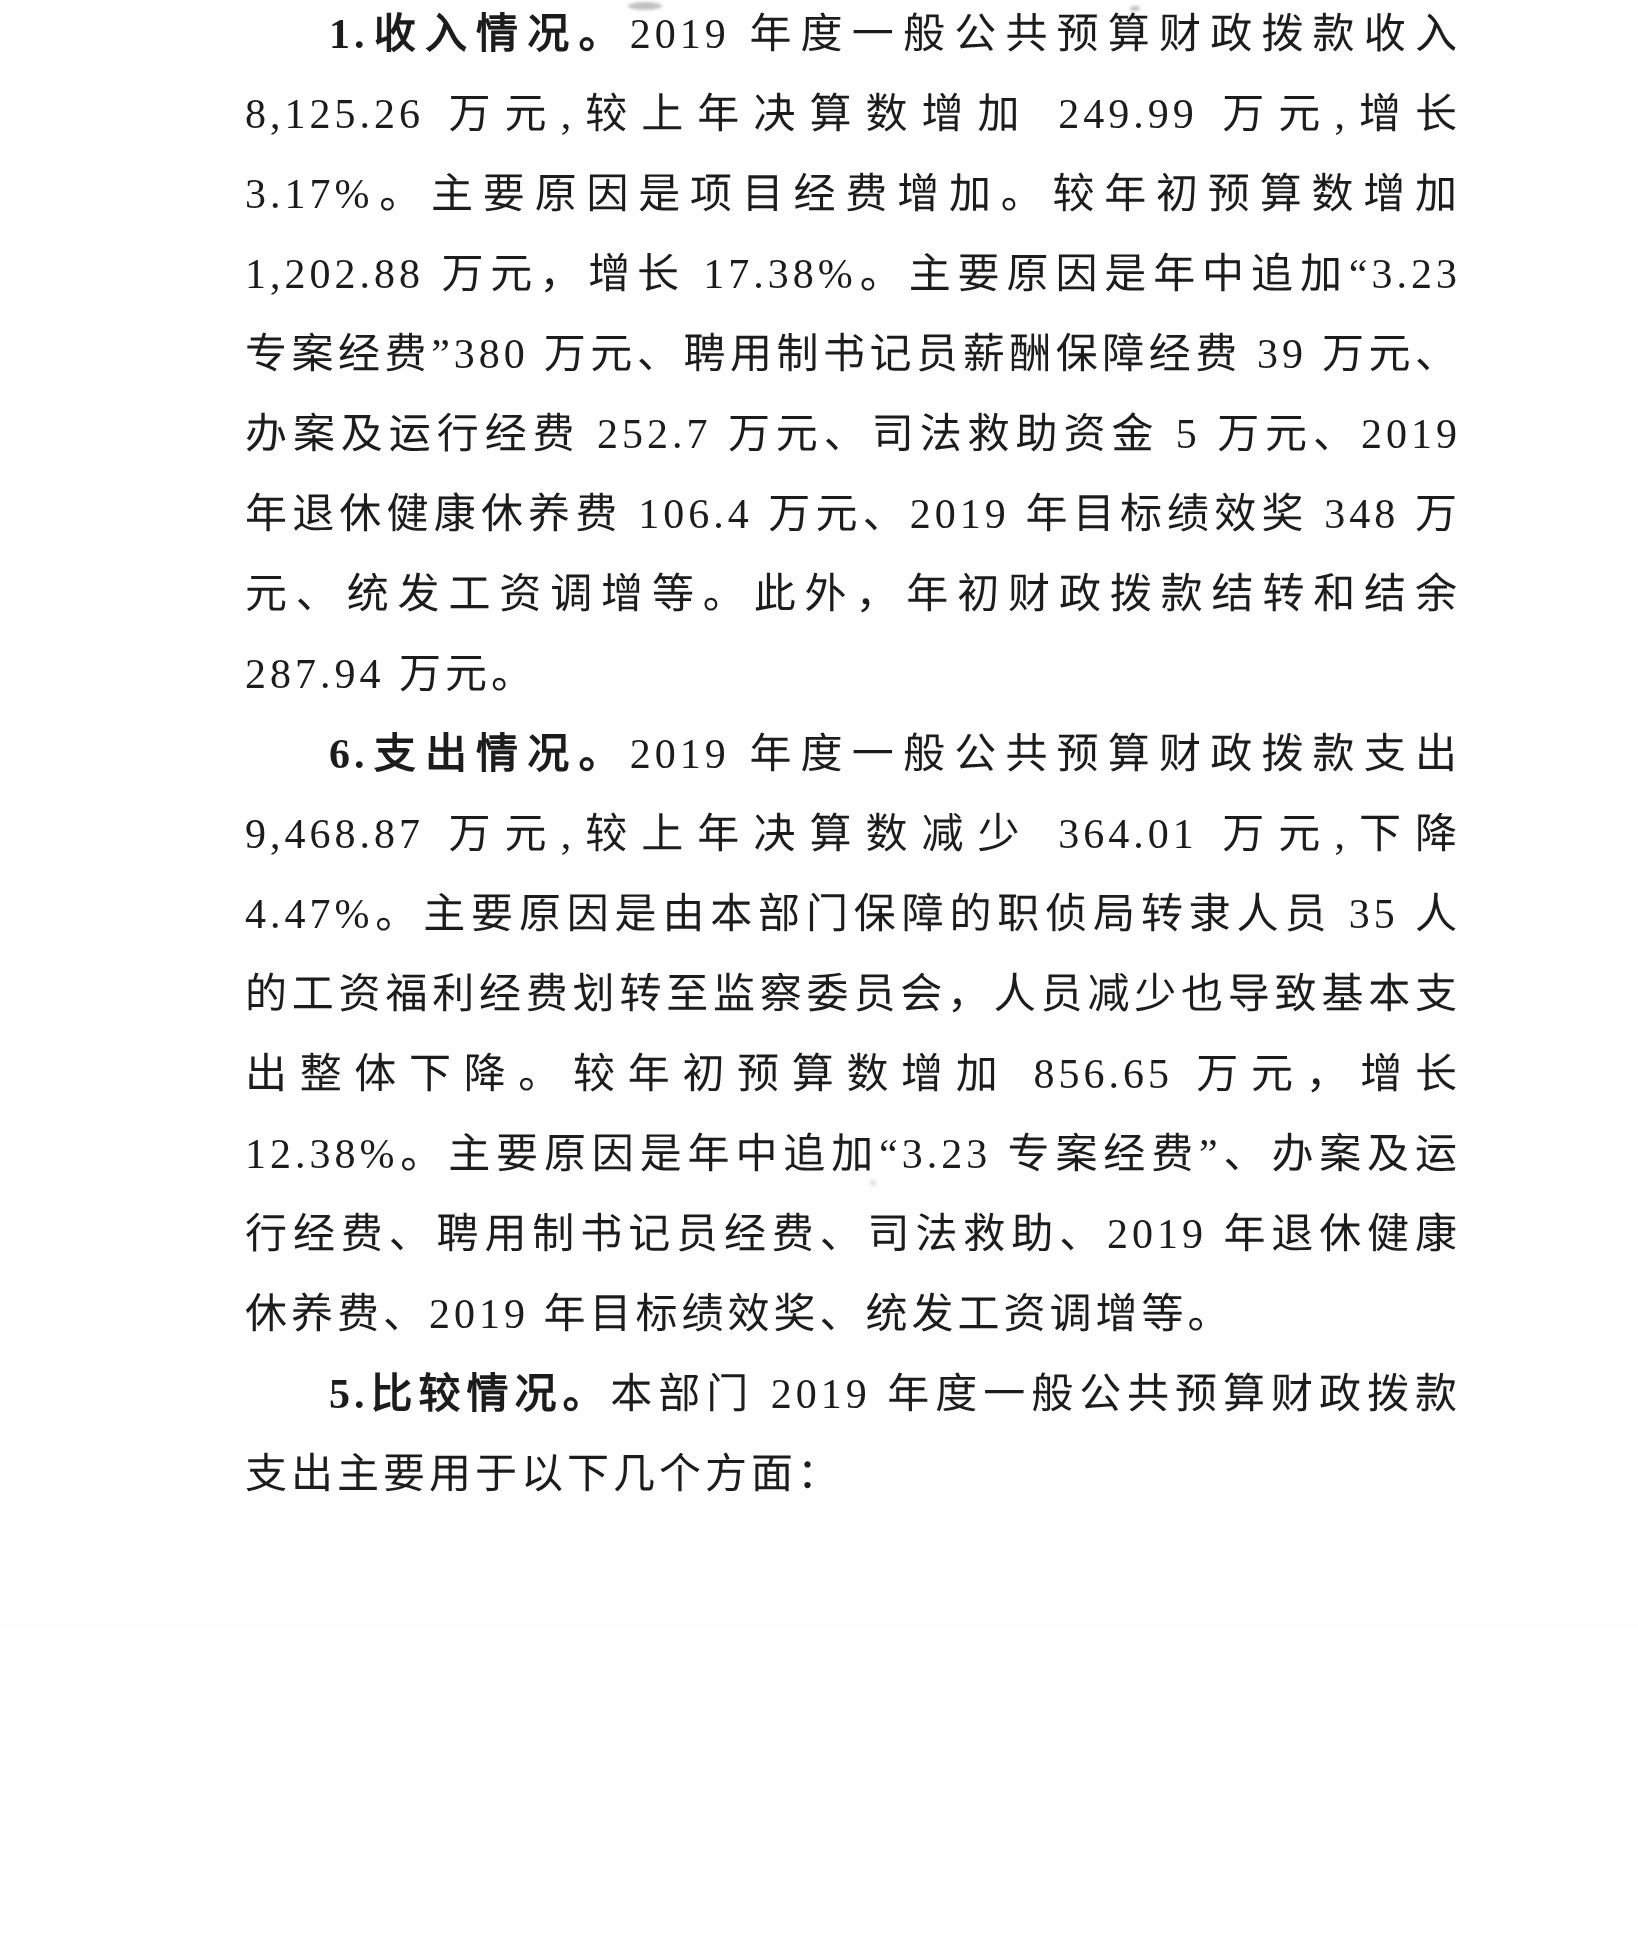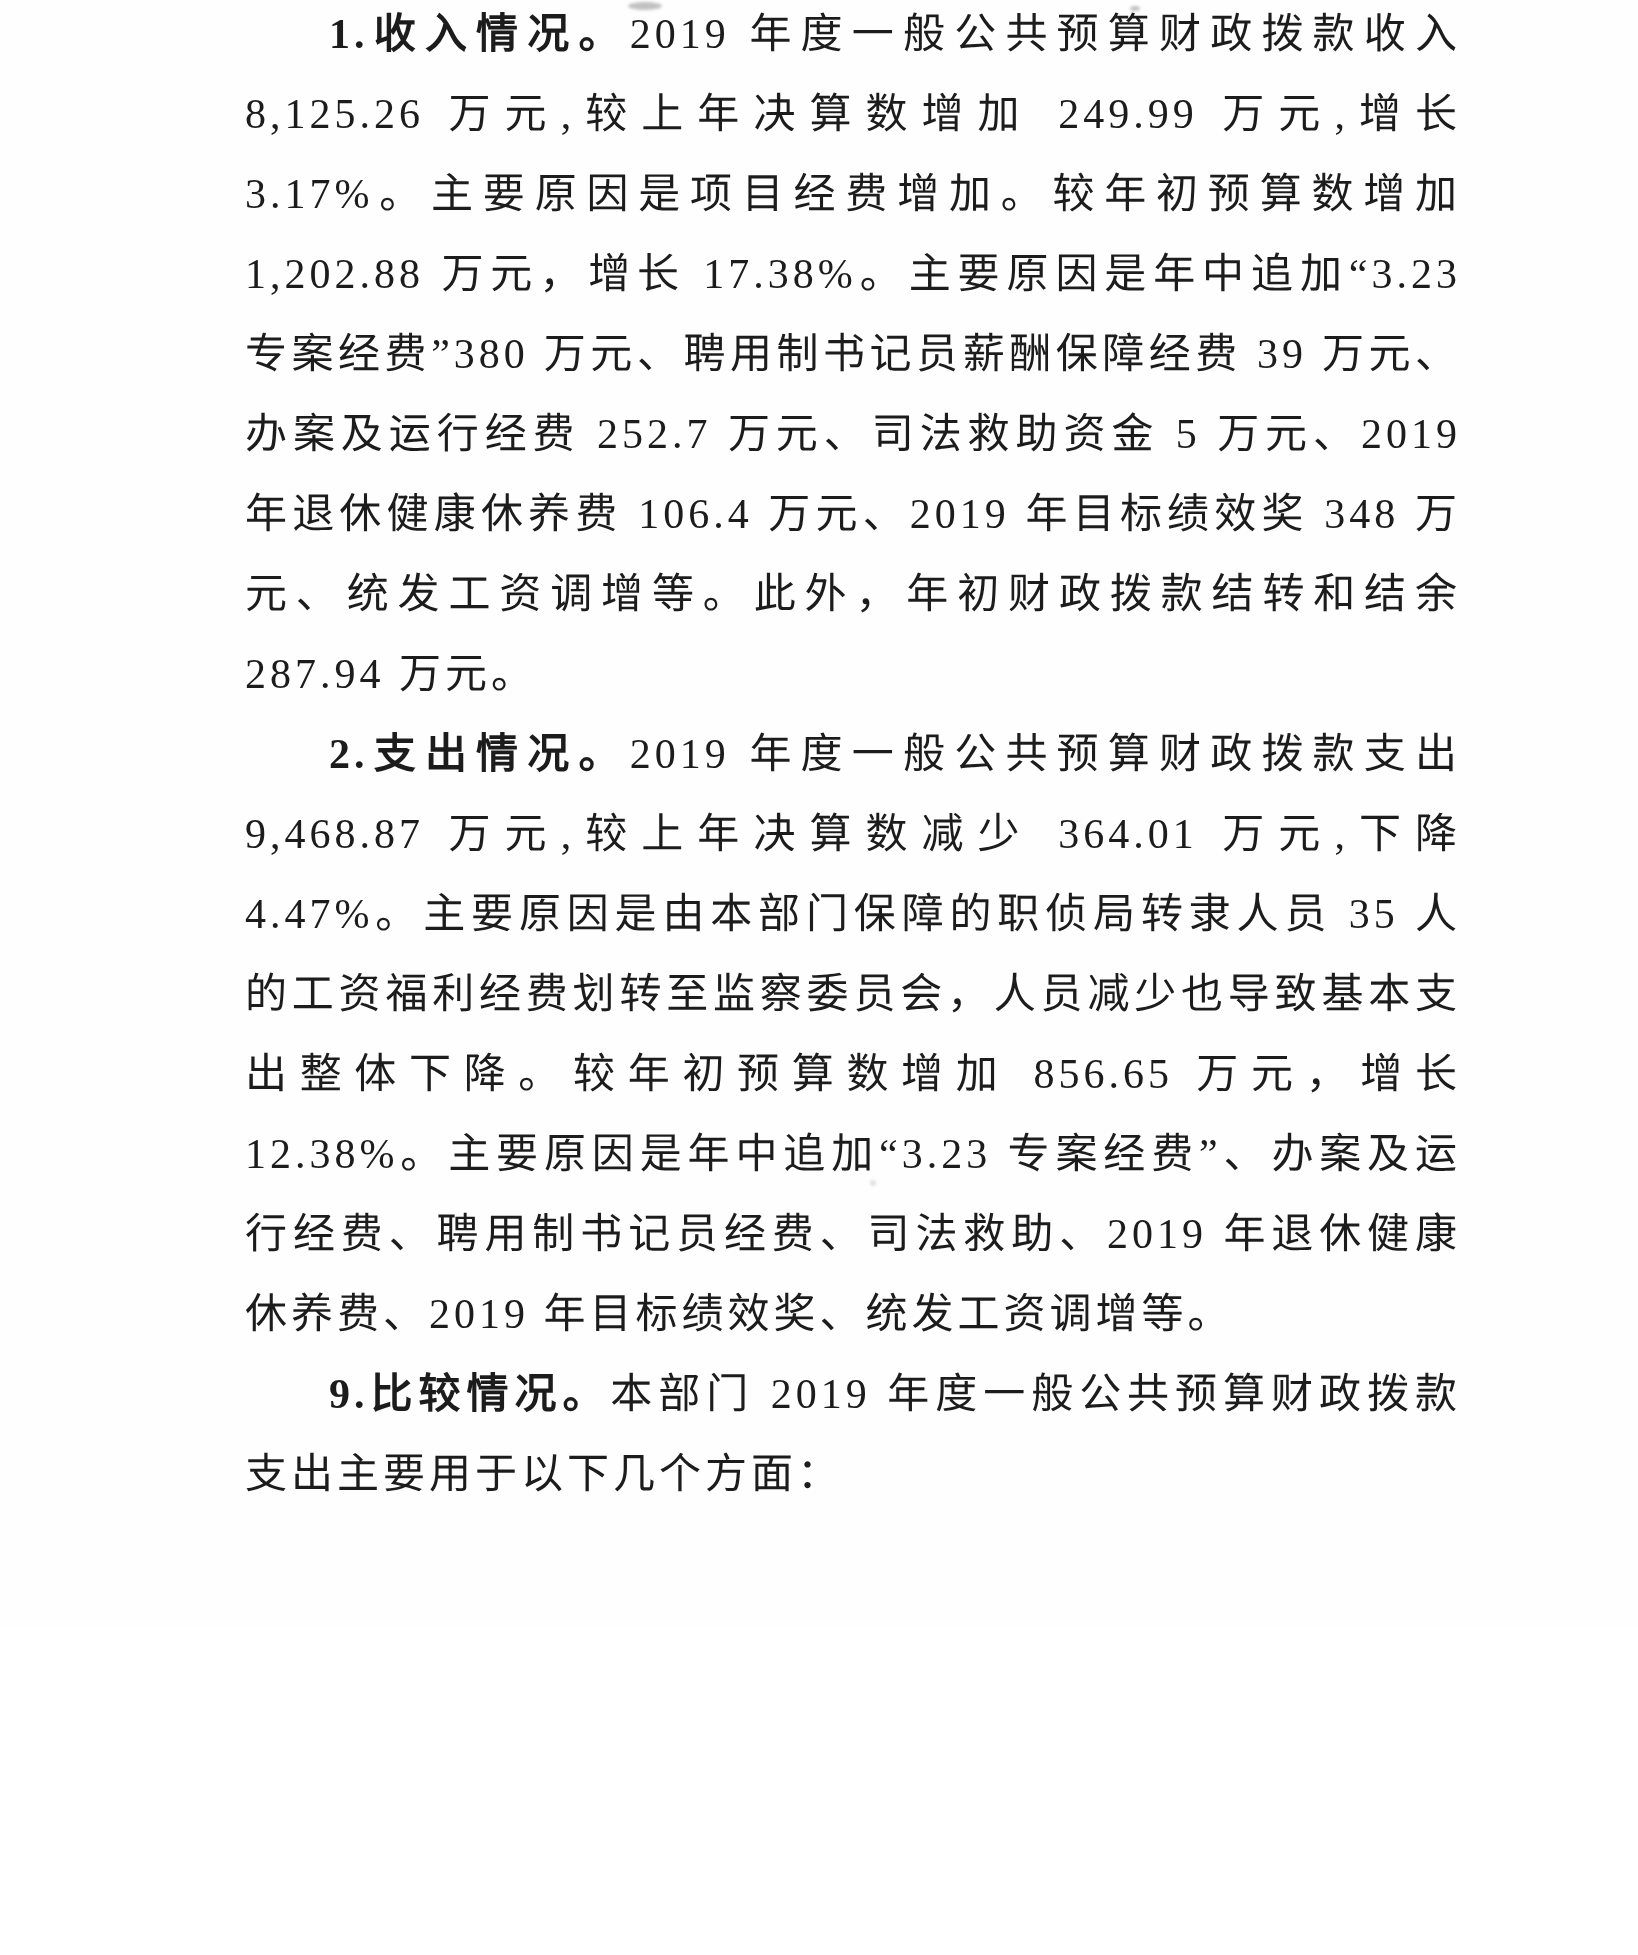--- a/index.html
+++ b/index.html
@@ -50,19 +50,19 @@
 <div class="page">
 
   <div class="scan-speck speck-1"></div>
   <div class="scan-speck speck-2"></div>
   <div class="scan-speck speck-3"></div>
 
   <main class="text-block">
 
     <p class="para"><span class="para-heading">1.收入情况。</span><span>2019 年度一般公共预算财政拨款收入 8,125.26 万元,较上年决算数增加 249.99 万元,增长 3.17%。主要原因是项目经费增加。较年初预算数增加 1,202.88 万元，增长 17.38%。主要原因是年中追加“3.23 专案经费”380 万元、聘用制书记员薪酬保障经费 39 万元、办案及运行经费 252.7 万元、司法救助资金 5 万元、2019 年退休健康休养费 106.4 万元、2019 年目标绩效奖 348 万元、统发工资调增等。此外，年初财政拨款结转和结余 287.94 万元。</span></p>
 
-    <p class="para"><span class="para-heading">2.支出情况。</span><span>2019 年度一般公共预算财政拨款支出 9,468.87 万元,较上年决算数减少 364.01 万元,下降 4.47%。主要原因是由本部门保障的职侦局转隶人员 35 人的工资福利经费划转至监察委员会，人员减少也导致基本支出整体下降。较年初预算数增加 856.65 万元，增长 12.38%。主要原因是年中追加“3.23 专案经费”、办案及运行经费、聘用制书记员经费、司法救助、2019 年退休健康休养费、2019 年目标绩效奖、统发工资调增等。</span></p>
+    <p class="para"><span class="para-heading">6.支出情况。</span><span>2019 年度一般公共预算财政拨款支出 9,468.87 万元,较上年决算数减少 364.01 万元,下降 4.47%。主要原因是由本部门保障的职侦局转隶人员 35 人的工资福利经费划转至监察委员会，人员减少也导致基本支出整体下降。较年初预算数增加 856.65 万元，增长 12.38%。主要原因是年中追加“3.23 专案经费”、办案及运行经费、聘用制书记员经费、司法救助、2019 年退休健康休养费、2019 年目标绩效奖、统发工资调增等。</span></p>
 
 
-    <p class="para"><span class="para-heading">9.比较情况。</span><span>本部门 2019 年度一般公共预算财政拨款支出主要用于以下几个方面：</span></p>
+    <p class="para"><span class="para-heading">5.比较情况。</span><span>本部门 2019 年度一般公共预算财政拨款支出主要用于以下几个方面：</span></p>
 
   </main>
 </div>
 
 </body></html>

